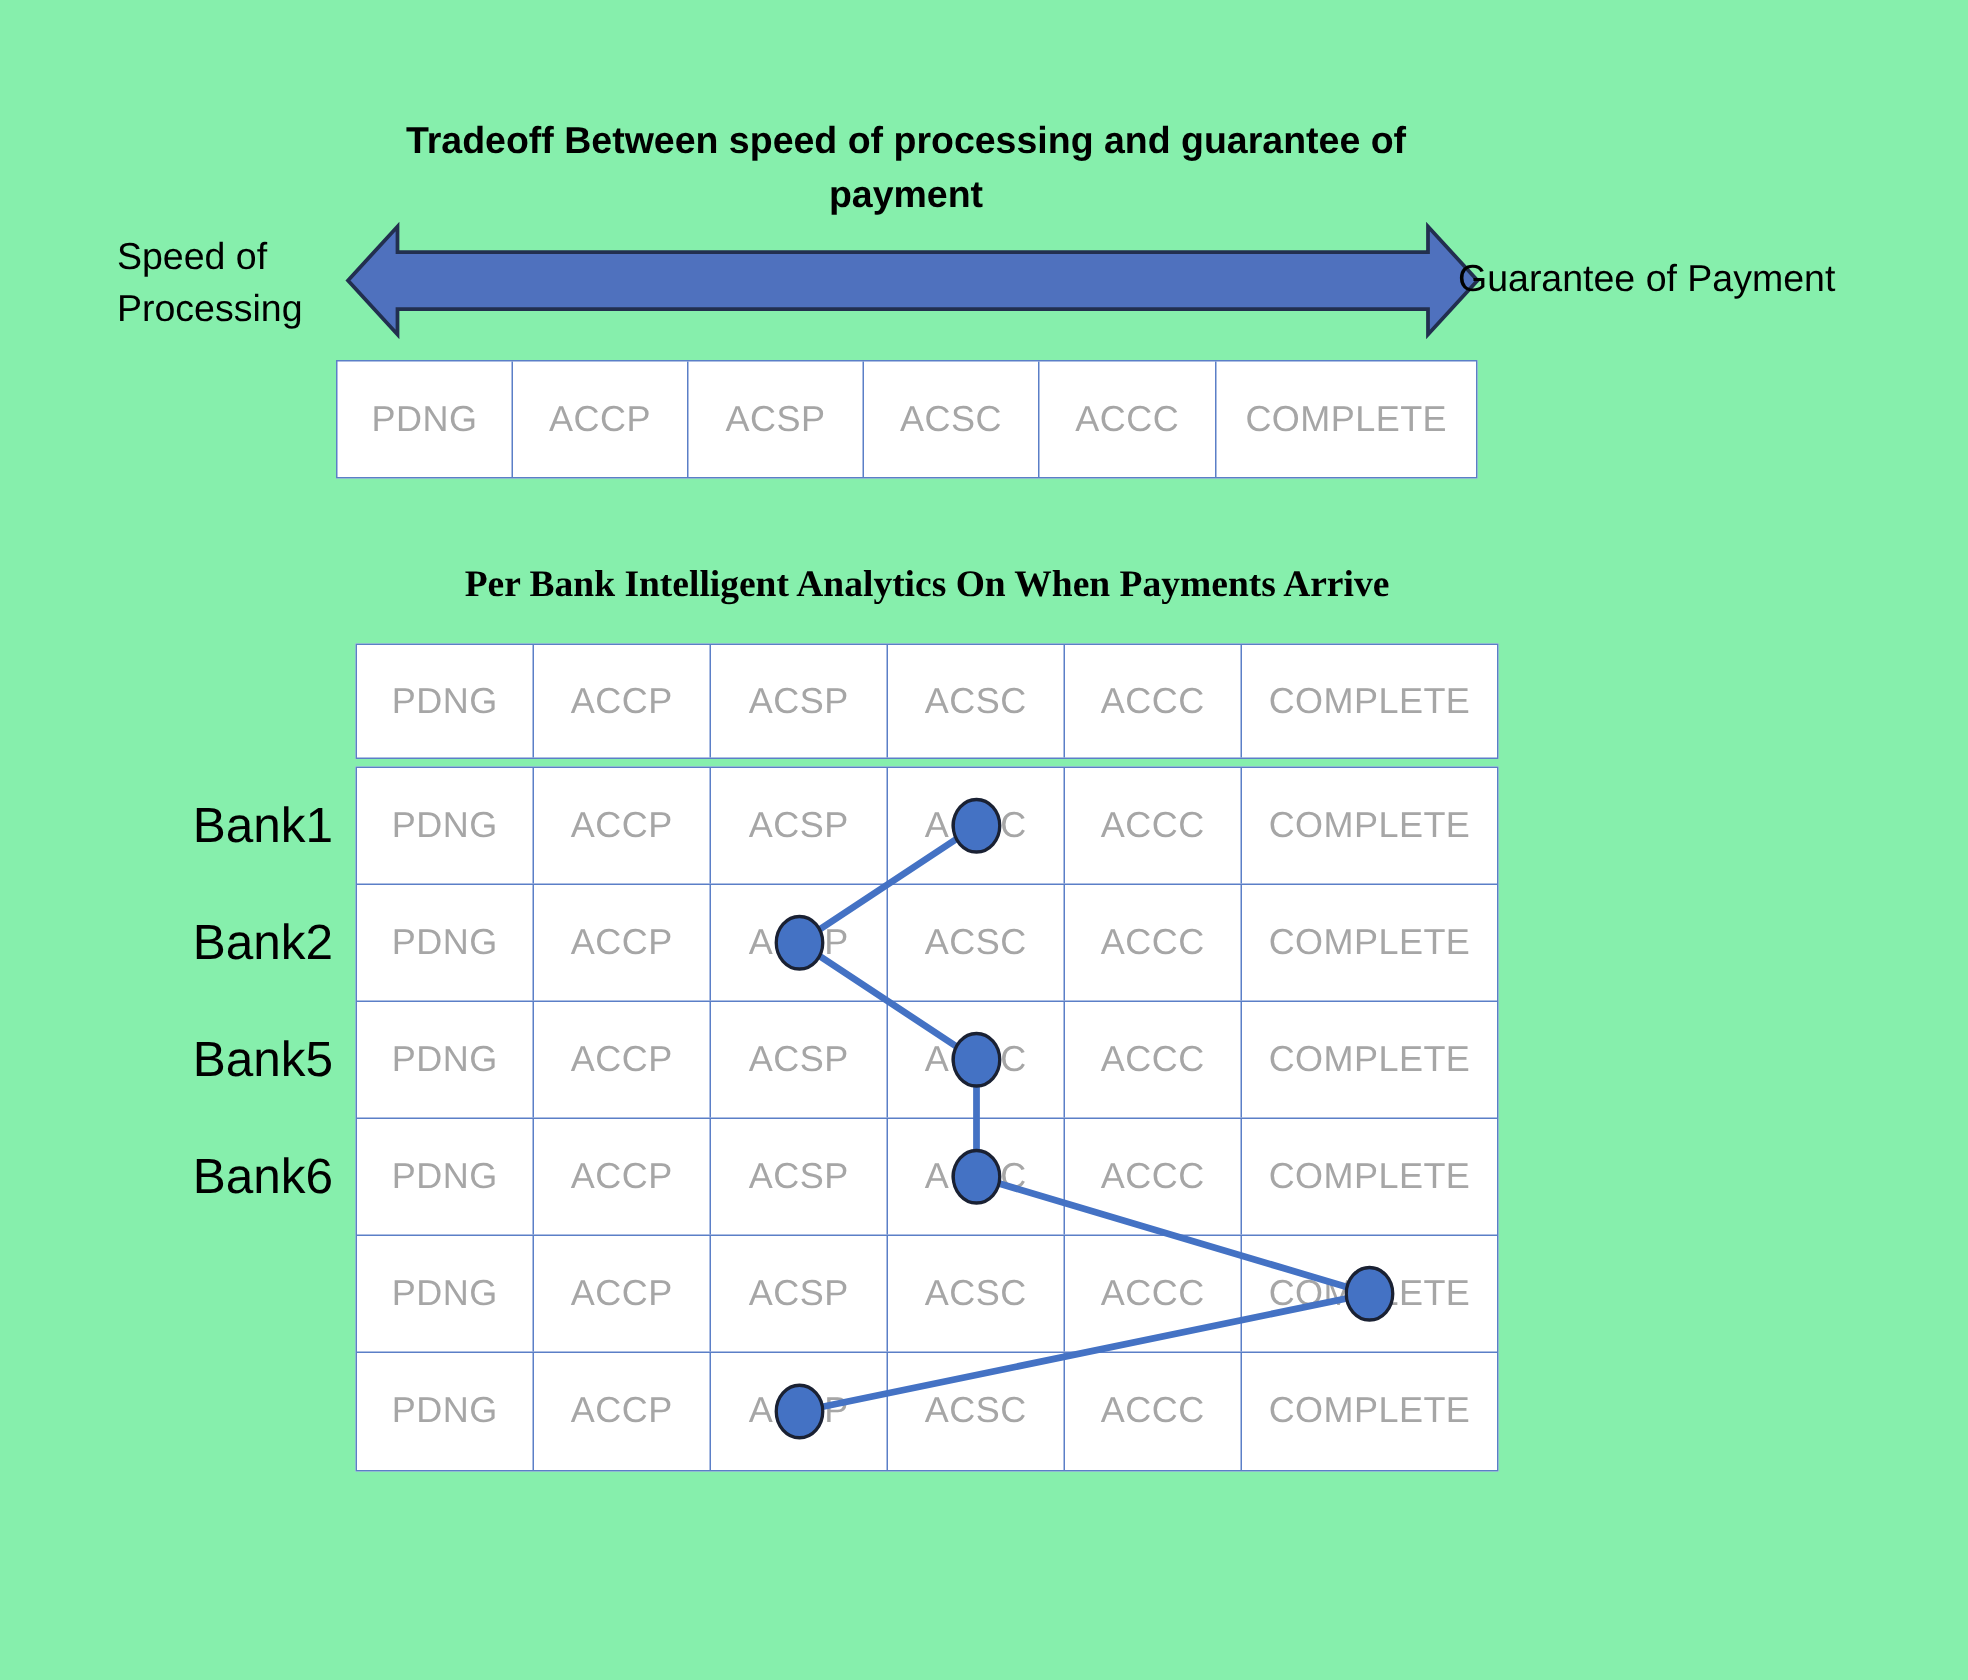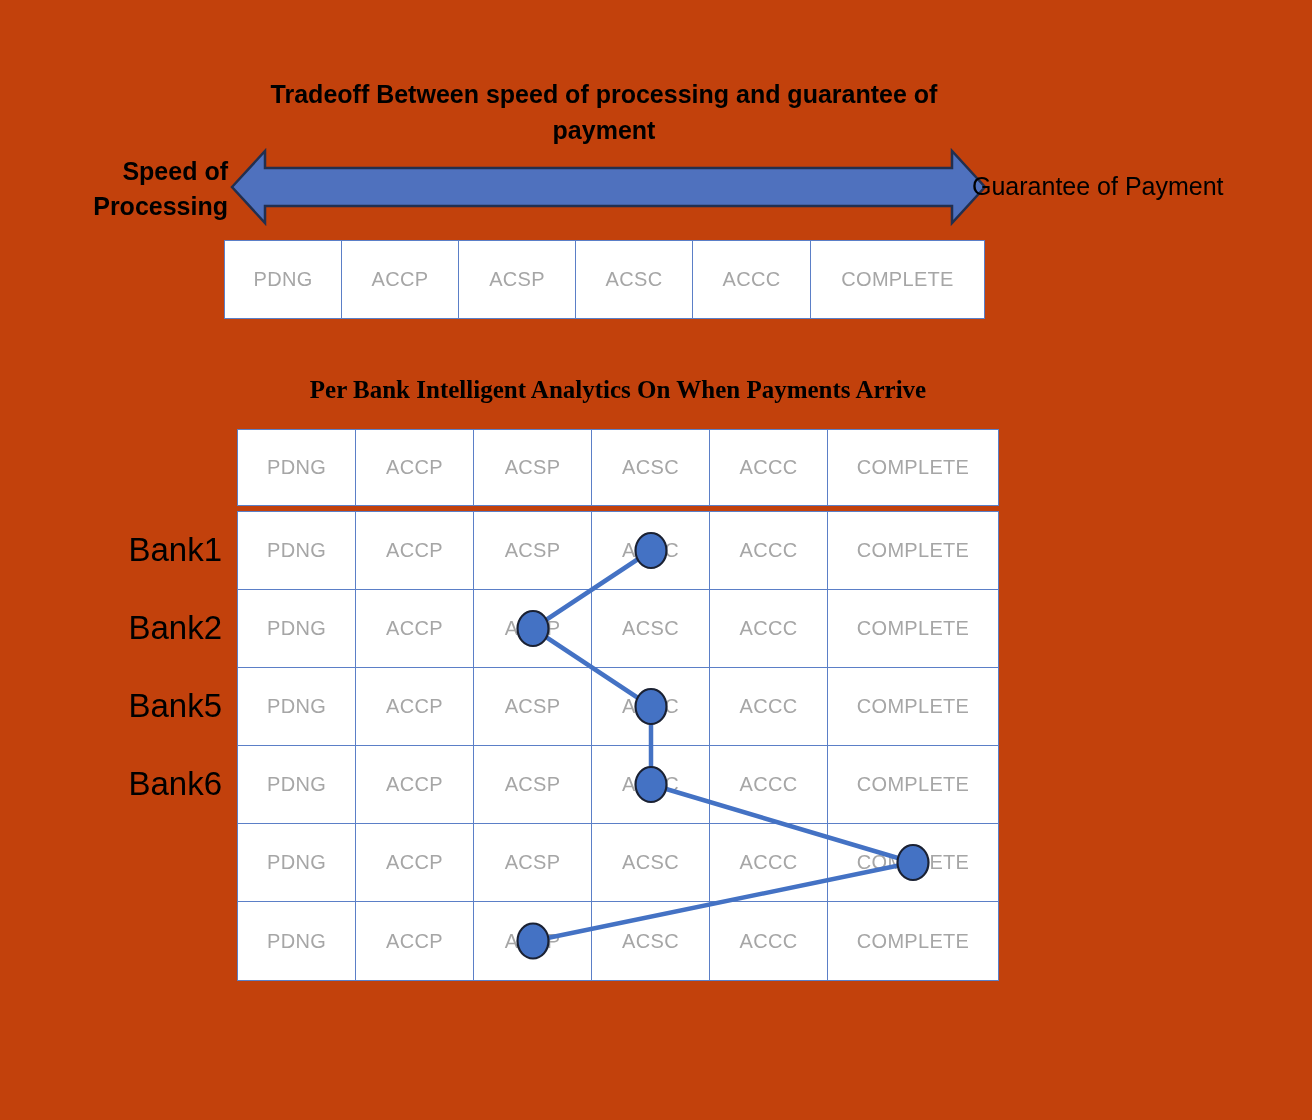--- a/index.html
+++ b/index.html
@@ -9,56 +9,56 @@
     --celltext:#A6A6A6;
     --marker-fill:#4472C4;
     --marker-border:#1A2133;
     --line:#4472C4;
   }
   *{ margin:0; padding:0; box-sizing:border-box; }
   html,body{ background:#fff; }
   .slide{
     position:relative;
     width:1312px; height:1120px;
-    background:#c2410c;
+    background:#86efac;
     font-family:"Liberation Sans", sans-serif;
     color:#000;
     overflow:hidden;
   }
   .title{
     position:absolute;
     text-align:center;
     font-size:25px;
     font-weight:600;
     line-height:1.44;
     color:#000;
   }
   #tradeoff-title{ left:234px; top:76px; width:740px; }
   #analytics-title{ left:237px; top:372px; width:762px;font-family:Liberation Serif, serif; }
   .side-label{
     position:absolute;
     font-size:25px;
     line-height:1.4;
     color:#000;
   }
-  #speed-label{ left:78px; top:154px; width:150px; text-align:right;font-weight:bold; }
+  #speed-label{ left:78px; top:154px; width:150px; text-align:left; }
   #guarantee-label{ left:972px; top:169px; white-space:nowrap; }
   #tradeoff-arrow{ position:absolute; left:225px; top:144px; }
 
   
   .strip{
     position:absolute; left:224px; top:240px; width:761px; height:79px;
     display:grid;
     grid-template-columns:117px 117px 117px 117px 118px 1fr;
     border:1.5px solid var(--tborder);
     background:#fff;
   }
   .cell{
     display:flex; align-items:center; justify-content:center;
-    font-size:20px; color:var(--celltext);
+    font-size:24px; color:var(--celltext);
     border-right:1.5px solid var(--tborder);
     letter-spacing:0.3px;
     white-space:nowrap;
   }
   .cell:last-child{ border-right:none; }
 
   
   .a-header{
     position:absolute; left:237px; top:429px; width:762px; height:77px;
     display:grid;

